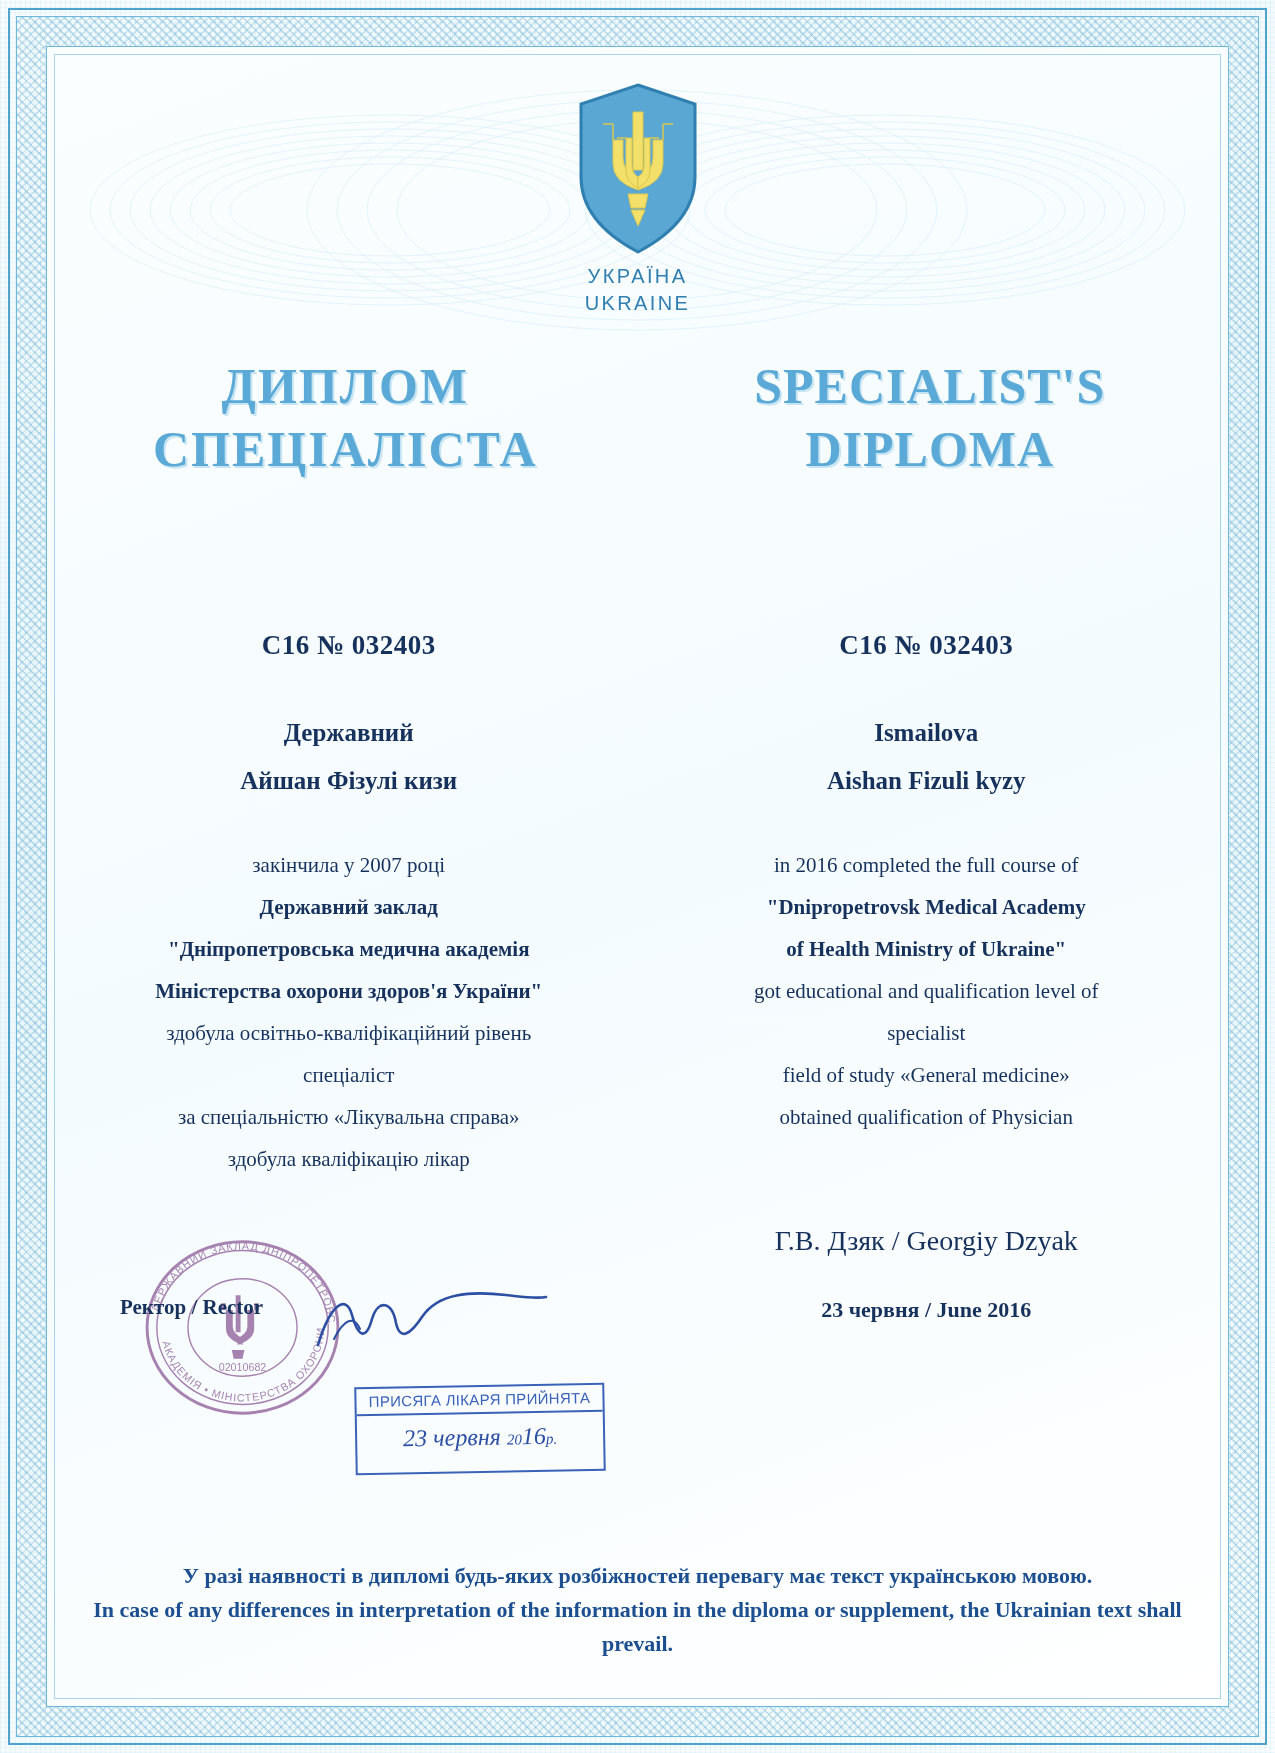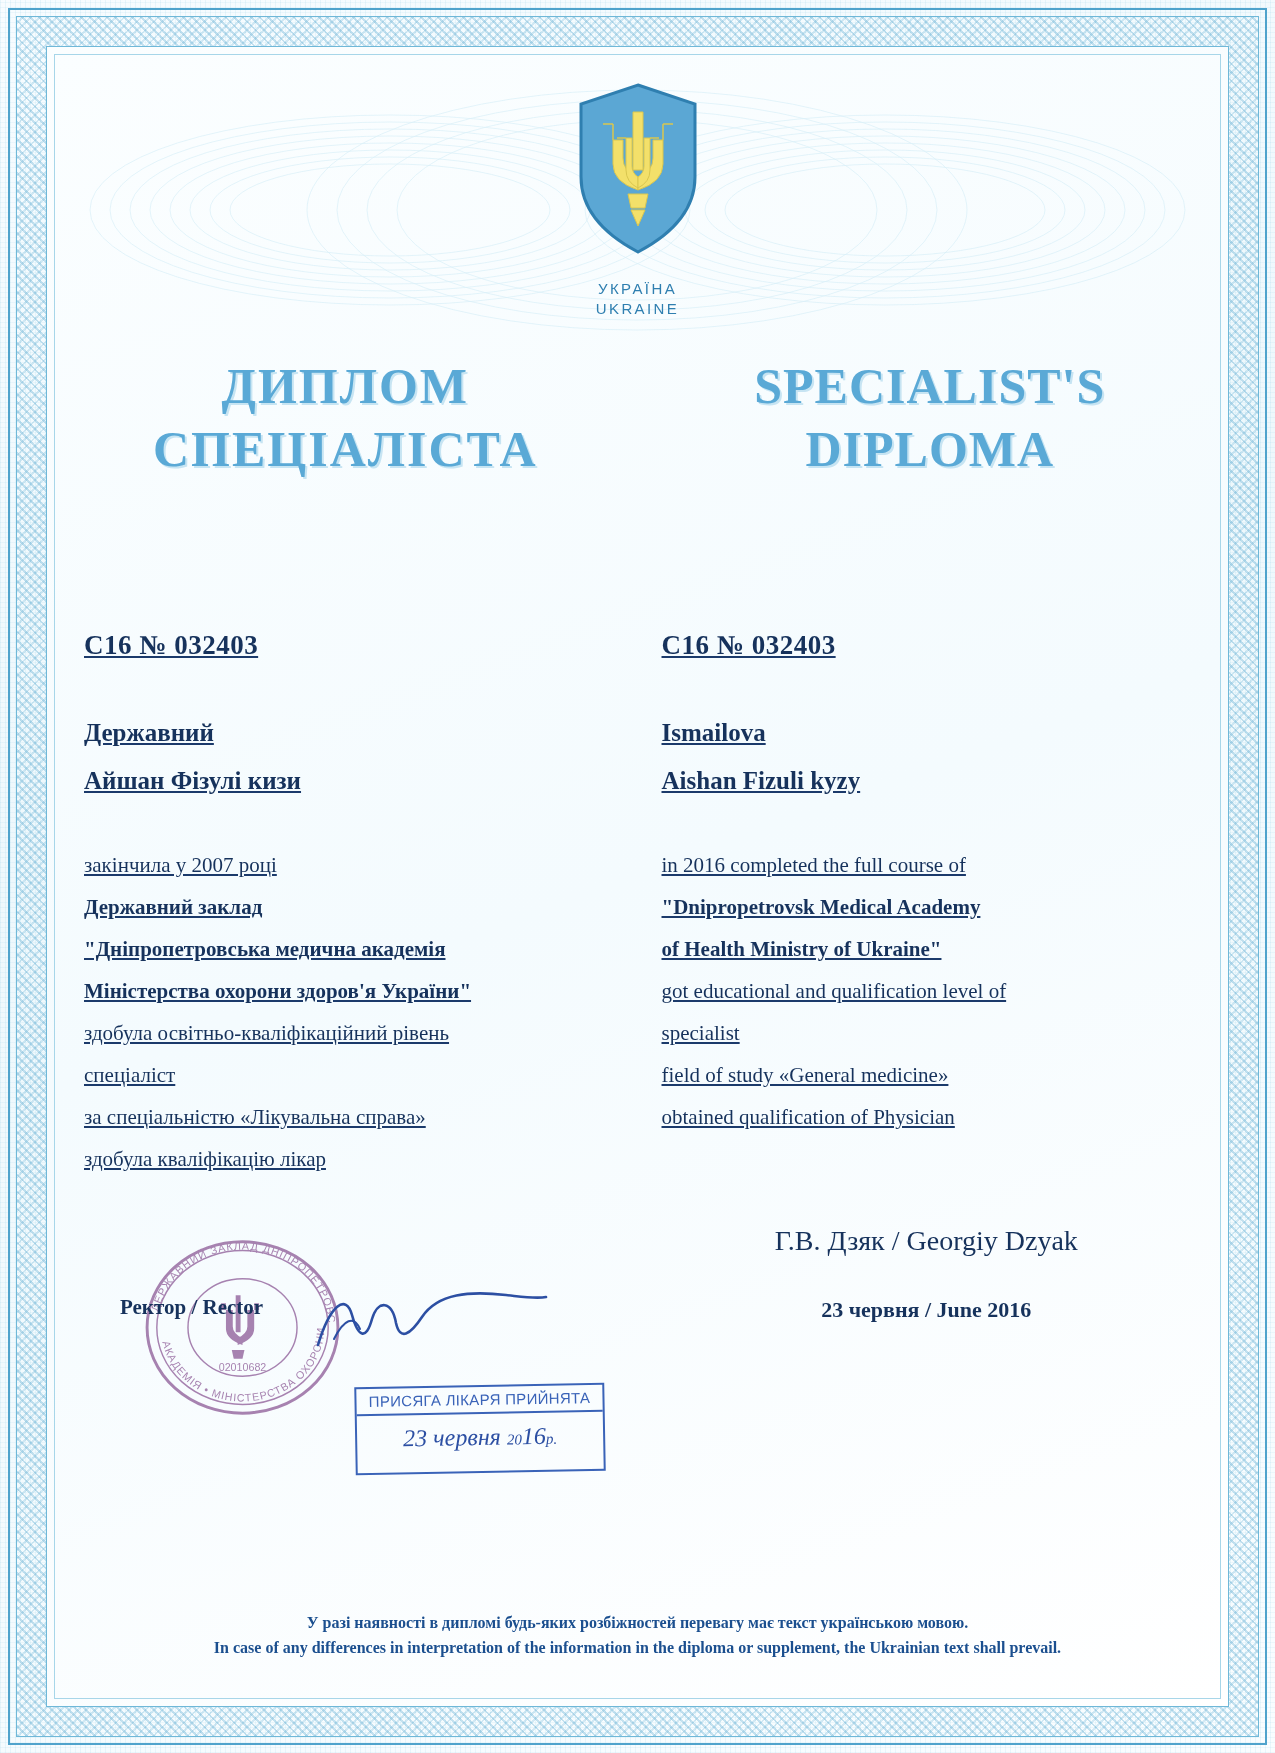--- a/index.html
+++ b/index.html
@@ -64,23 +64,23 @@
     left: 60px; top: 60px; right: 60px; bottom: 60px;
   }
 
   
   .emblem-wrap {
     position: absolute;
     left: 0; right: 0; top: 22px;
     text-align: center;
   }
   .emblem-sub {
-    margin-top: 18px;
+    margin-top: 2px;
     font-family: "Liberation Sans", sans-serif;
-    font-size: 15px;
+    font-size: 20px;
     letter-spacing: 2.4px;
     color: #2f7fb0;
     line-height: 1.35;
     font-weight: 400;
   }
 
   
   .titles {
     position: absolute;
     top: 295px; left: 0; right: 0;
@@ -103,23 +103,23 @@
   .title-line.en { letter-spacing: 1px; }
 
   
   .body-cols {
     position: absolute;
     top: 570px; left: 0; right: 0;
     display: flex;
   }
   .col {
     flex: 1 1 50%;
+    text-align: center;
     padding: 0 24px;
     box-sizing: border-box;
-    text-decoration: underline;
   }
   .serial {
     font-size: 27px;
     font-weight: bold;
     color: #16325c;
     margin-bottom: 48px;
     letter-spacing: 0.5px;
   }
   .name {
     font-size: 25px;
@@ -220,21 +220,21 @@
   .oath-date .yr { font-size: 15px; }
 
   
   .footnote {
     position: absolute;
     left: 60px; right: 60px;
     bottom: 92px;
     text-align: center;
   }
   .footnote div {
-    font-size: 16px;
+    font-size: 22px;
     font-weight: bold;
     color: #1b4f8f;
     line-height: 1.55;
   }
 </style>
 </head>
 <body>
 
 <div class="page">
 

